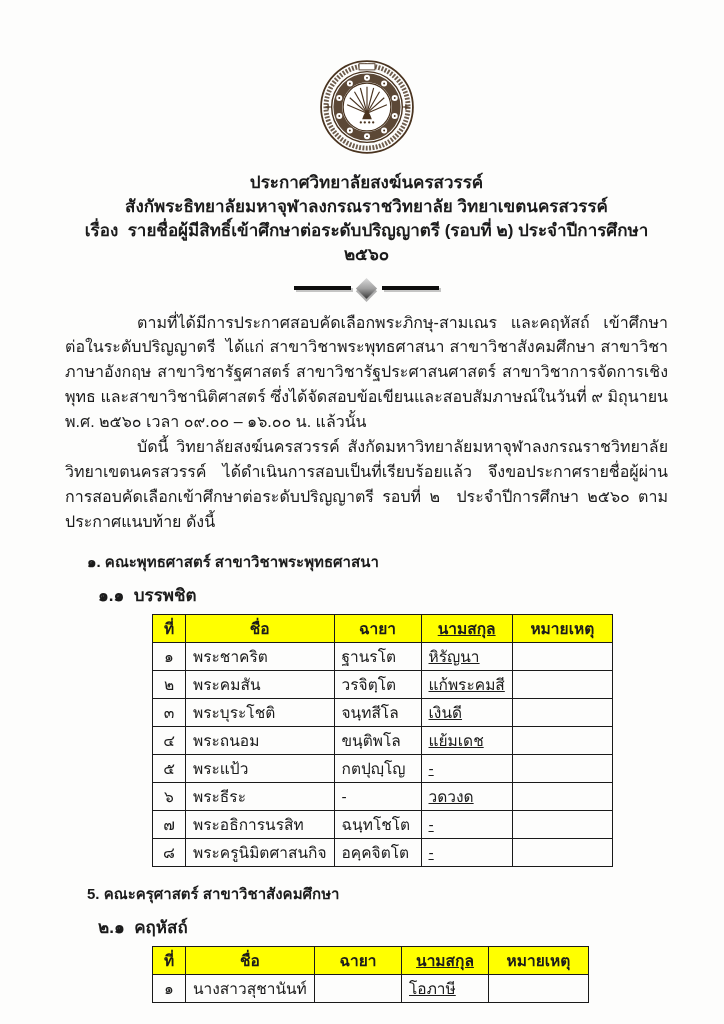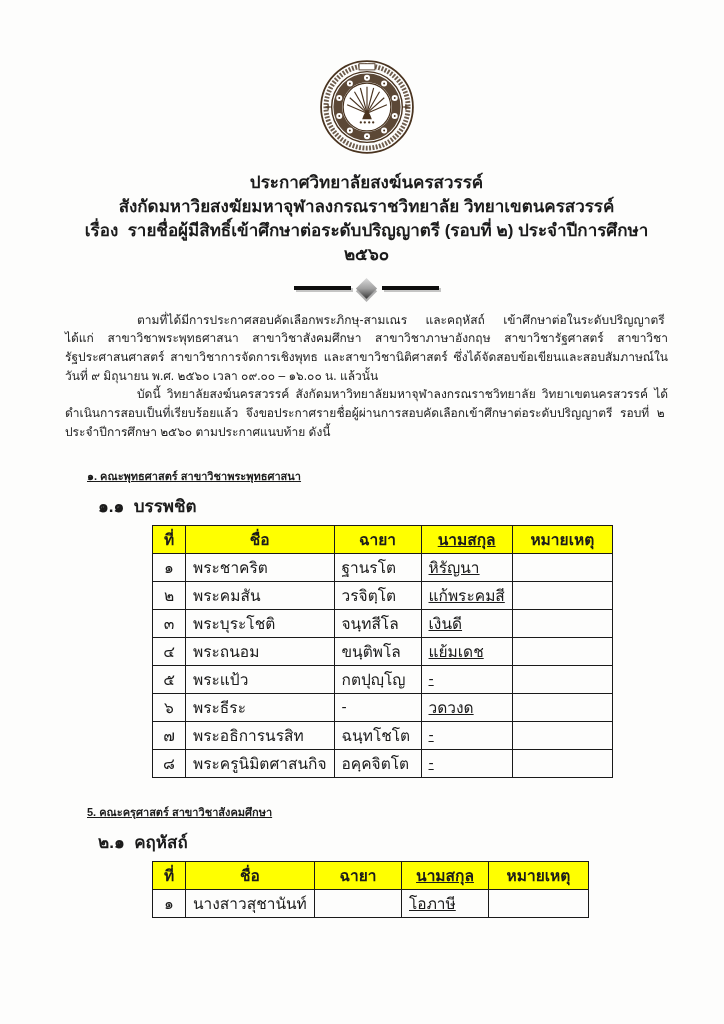--- a/index.html
+++ b/index.html
@@ -23,23 +23,23 @@
   .seal-wrap svg{display:inline-block;}
   .titles{text-align:center;font-weight:bold;font-size:17px;line-height:1.42;margin-top:7px;}
   .divider{display:flex;justify-content:center;align-items:center;margin:13px 0 15px;}
   .divider .line{width:57px;height:4px;background:#0d0d0d;box-shadow:2px 2px 0 rgba(0,0,0,.22);}
   .divider .diamond{
     width:15px;height:15px;margin:0 8px;transform:rotate(45deg);
     background:linear-gradient(135deg,#dcdcdc 0%,#a0a0a0 50%,#353535 100%);
     box-shadow:2px 2px 0 rgba(0,0,0,.3);
   }
   .body-text p{
-    margin:0;font-size:12px;line-height:1.56;text-align:justify;text-indent:72px;
-  }
-  .sec-heading{font-weight:bold;font-size:11px;margin:25px 0 0 22px;text-decoration:underline;}
+    margin:0;font-size:16px;line-height:1.56;text-align:justify;text-indent:72px;
+  }
+  .sec-heading{font-weight:bold;font-size:15px;margin:15px 0 0 22px;}
   .sec-subheading{font-weight:bold;font-size:17px;margin:7px 0 6px 33px;}
   table{border-collapse:collapse;margin-left:87px;font-size:15.5px;table-layout:fixed;}
   th,td{border:1.5px solid var(--border);height:27px;padding:1px 7px;overflow:hidden;white-space:nowrap;}
   th{background:var(--table-header-bg);font-weight:bold;text-align:center;padding:1px 2px;}
   td{text-align:left;}
   th:nth-child(1),td:nth-child(1){width:33px;text-align:center;padding:1px 2px;}
   th:nth-child(2),td:nth-child(2){width:129px;font-family:Liberation Mono, monospace;}
   th:nth-child(3),td:nth-child(3){width:87px;}
   th:nth-child(4),td:nth-child(4){width:87px;text-decoration:underline;}
   th:nth-child(5),td:nth-child(5){width:100px;}
@@ -106,21 +106,21 @@
         <line x1="13" y1="60" x2="19" y2="60"></line>
           <line x1="16" y1="57" x2="16" y2="63"></line>
         <line x1="101" y1="60" x2="107" y2="60"></line>
           <line x1="104" y1="57" x2="104" y2="63"></line>
       </g>
     </svg>
   </div>
 
   <div class="titles">
     <div>ประกาศวิทยาลัยสงฆ์นครสวรรค์</div>
-    <div>สังกัดมหาวิยสงฆัยมหาจุฬาลงกรณราชวิทยาลัย วิทยาเขตนครสวรรค์</div>
+    <div>สังกัพระธิทยาลัยมหาจุฬาลงกรณราชวิทยาลัย วิทยาเขตนครสวรรค์</div>
     <div>เรื่อง&nbsp; รายชื่อผู้มีสิทธิ์เข้าศึกษาต่อระดับปริญญาตรี (รอบที่ ๒) ประจำปีการศึกษา ๒๕๖๐</div>
   </div>
 
   <div class="divider">
     <span class="line"></span>
     <span class="diamond"></span>
     <span class="line"></span>
   </div>
 
   <div class="body-text">

